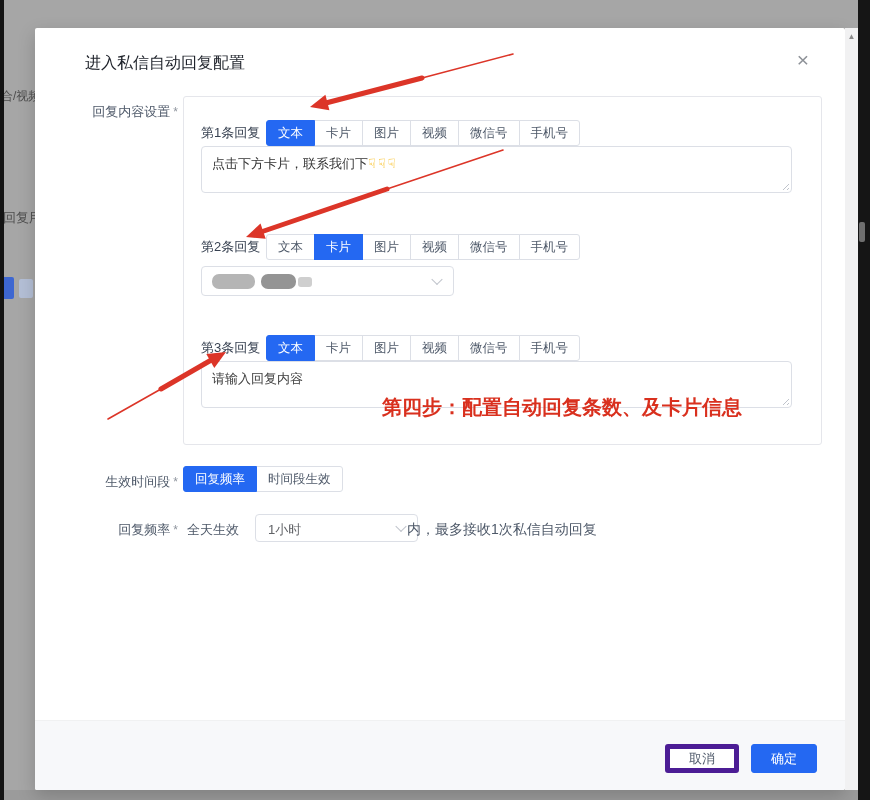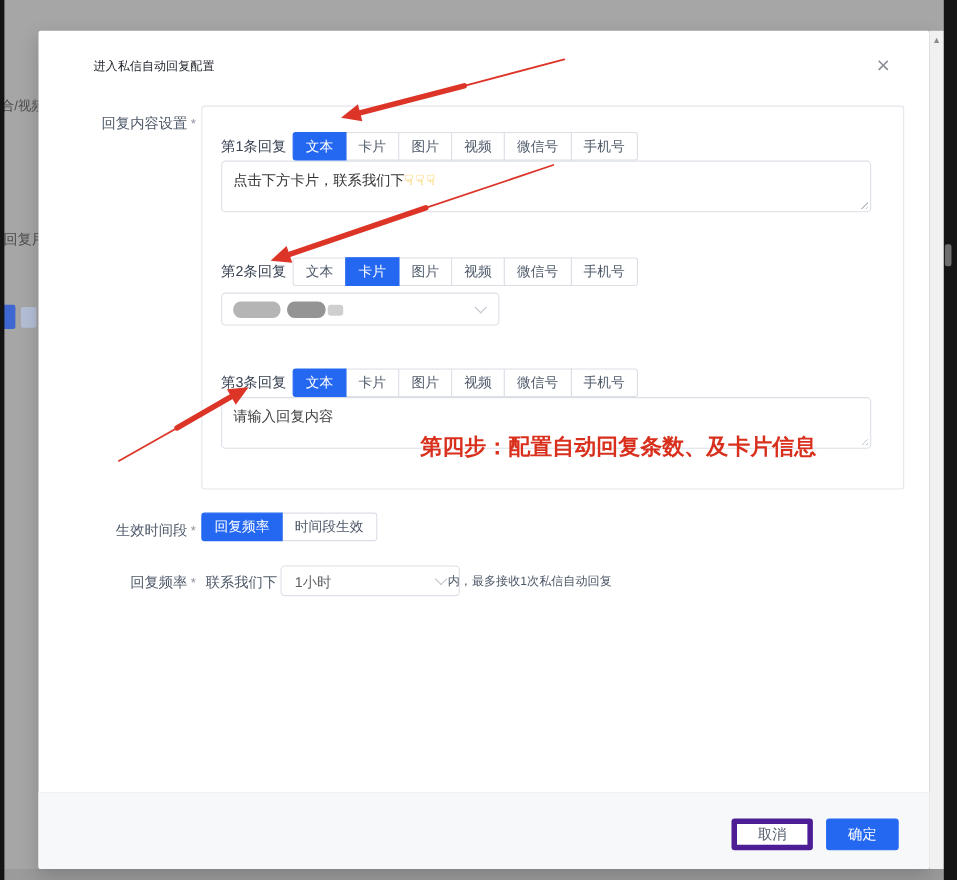--- a/index.html
+++ b/index.html
@@ -14,21 +14,21 @@
   .bottom-strip{position:absolute;left:4px;right:12px;bottom:0;height:10px;background:#9b9b9b;}
   
   .bg-frag{position:absolute;color:#4e4e4e;font-size:12px;white-space:nowrap;overflow:hidden;}
   .frag-top{left:1px;top:88px;width:34px;}
   .frag-mid{left:3px;top:209px;width:32px;font-size:13px;}
   .frag-blue{position:absolute;left:0;top:277px;width:14px;height:22px;background:#2b5cd8;opacity:.85;border-radius:2px;}
   .frag-light{position:absolute;left:19px;top:279px;width:14px;height:19px;background:#b8c6e2;opacity:.8;border-radius:2px;}
   
   .modal{position:absolute;left:35px;top:28px;width:810px;height:762px;background:#fff;border-radius:2px;
          box-shadow:0 6px 18px rgba(0,0,0,.18);z-index:3;}
-  .modal-title{position:absolute;left:50px;top:25px;font-size:11px;color:#1d2129;}
+  .modal-title{position:absolute;left:50px;top:25px;font-size:16px;color:#1d2129;}
   .modal-close{position:absolute;right:30px;top:20px;font-size:21px;color:#8d9197;cursor:pointer;line-height:1;background:none;border:none;font-family:inherit;}
   .form-label{position:absolute;left:0;width:143px;text-align:right;font-size:13px;color:#4e5969;white-space:nowrap;}
   .lab-content{top:75px;} .lab-period{top:445px;} .lab-freq{top:493px;}
   .req{color:#8f959e;margin-left:3px;font-size:12px;}
   .group-box{position:absolute;left:148px;top:68px;width:637px;height:347px;border:1px solid #e5e6eb;border-radius:3px;background:#fff;}
   .reply-row{position:absolute;left:17px;display:flex;align-items:center;height:42px;}
   .row1{top:15px;} .row2{top:129px;} .row3{top:230px;}
   .row-label{font-size:13px;color:#374151;width:65px;flex:0 0 65px;}
   .tab-group{display:flex;}
   .tab{height:26px;line-height:24px;box-sizing:border-box;padding:0 11px;font-size:12.5px;color:#4e5969;
@@ -50,21 +50,21 @@
   .redact{position:absolute;top:7px;height:15px;border-radius:7px;}
   .redact1{left:10px;width:43px;background:#b5b5b5;filter:blur(.6px);}
   .redact2{left:59px;width:35px;background:#949494;filter:blur(.6px);}
   .redact3{left:96px;top:10px;width:14px;height:10px;background:#cfcfcf;border-radius:3px;filter:blur(.6px);}
   .chevron{position:absolute;right:12px;top:50%;width:7px;height:7px;border-right:1.5px solid #c0c4cc;
            border-bottom:1.5px solid #c0c4cc;transform:translateY(-70%) rotate(45deg);}
   .period-tabs{position:absolute;left:148px;top:438px;display:flex;}
   .freq-prefix{position:absolute;left:152px;top:493px;font-size:13px;color:#4e5969;}
   .freq-select{left:220px;top:486px;width:163px;height:28px;}
   .freq-value{position:absolute;left:12px;top:6px;font-size:13px;color:#606266;}
-  .freq-suffix{position:absolute;left:372px;top:493px;font-size:11px;color:#4e5969;white-space:nowrap;}
+  .freq-suffix{position:absolute;left:372px;top:493px;font-size:14px;color:#4e5969;white-space:nowrap;}
   .modal-footer{position:absolute;left:0;bottom:0;width:100%;height:70px;background:#f7f8fa;border-top:1px solid #f0f1f2;
                 border-radius:0 0 2px 2px;display:flex;align-items:flex-start;justify-content:flex-end;
                 padding:23px 28px 0 0;box-sizing:border-box;gap:12px;}
   .btn{height:29px;padding:0 19px;font-size:13px;border-radius:3px;cursor:pointer;font-family:inherit;}
   .btn-cancel{background:#fff;border:5px solid #4c1d95;color:#4e5969;}
   .btn-confirm{background:var(--primary);border:1px solid var(--primary);color:#fff;}
   .arrows{position:absolute;left:0;top:0;width:870px;height:800px;pointer-events:none;z-index:20;}
 </style>
 </head>
 <body>
@@ -145,21 +145,21 @@
       <span>生效时间段</span><span class="req">*</span>
     </div>
     <div class="period-tabs">
       <button class="tab active">回复频率</button>
       <button class="tab">时间段生效</button>
     </div>
 
     <div class="form-label lab-freq">
       <span>回复频率</span><span class="req">*</span>
     </div>
-    <span class="freq-prefix">联系我们下</span>
+    <span class="freq-prefix">全天生效</span>
     <div class="select freq-select">
       <span class="freq-value">1小时</span>
       <span class="chevron"></span>
     </div>
     <span class="freq-suffix">内，最多接收1次私信自动回复</span>
 
     <div class="modal-footer">
       <button class="btn btn-cancel">取消</button>
       <button class="btn btn-confirm">确定</button>
     </div>

